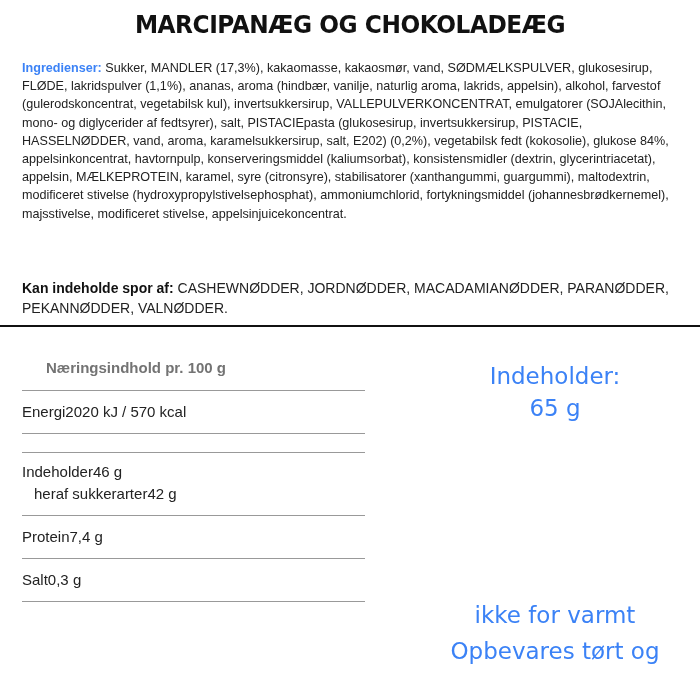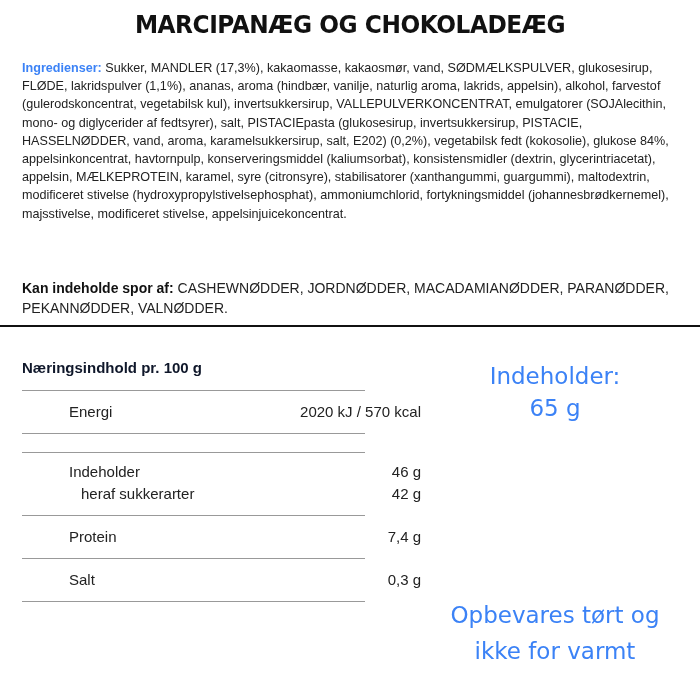--- a/index.html
+++ b/index.html
@@ -22,24 +22,24 @@
       font-family: "Liberation Sans", sans-serif; font-size: 14px; line-height: 20px; color: #222; margin-top: 19px;
     }
     .traces b { font-weight: bold; color: #111; }
     .divider-thick {
       position: absolute; top: 325px; left: 0; width: 700px; height: 2px; background: #111;
     }
     .nutri {
       position: absolute; top: 354px; left: 22px; width: 344px;
       font-family: "Liberation Sans", sans-serif; font-size: 15px; color: #222;
     }
-    .nutri-head { font-weight: bold; font-size: 15px; height: 28px; line-height: 28px; color: #0f172a; }
+    .nutri-head { font-weight: bold; font-size: 15px; height: 28px; line-height: 28px; color: #737373; margin-left: 24px; }
     .rule { height: 1px; background: #999; width: 343px; }
     .group { padding: 6px 0; }
-    .row { display: flex; justify-content: space-between; height: 22px; line-height: 22px; width: 352px; margin-left: 47px; }
+    .row { display: flex; height: 22px; line-height: 22px; width: 352px; }
     .row.sub .lbl { padding-left: 12px; }
     .row.single { height: 30px; line-height: 30px; }
     .right-box {
       position: absolute; left: 430px; width: 250px; text-align: center;
       font-family: "DejaVu Sans", sans-serif; color: #3b82f6;
     }
     .net { top: 360px; font-size: 23px; line-height: 32px; }
     .storage { top: 597px; font-size: 23px; line-height: 36px; }
   </style>
 </head>
@@ -96,15 +96,15 @@
   </div>
   <div class="rule"></div>
 </div>
 
 <div class="right-box net">
   <div>Indeholder:</div>
   <div>65 g</div>
 </div>
 
 <div class="right-box storage">
+  <div>ikke for varmt</div>
   <div>Opbevares tørt og</div>
-  <div>ikke for varmt</div>
 </div>
 
 </body></html>

